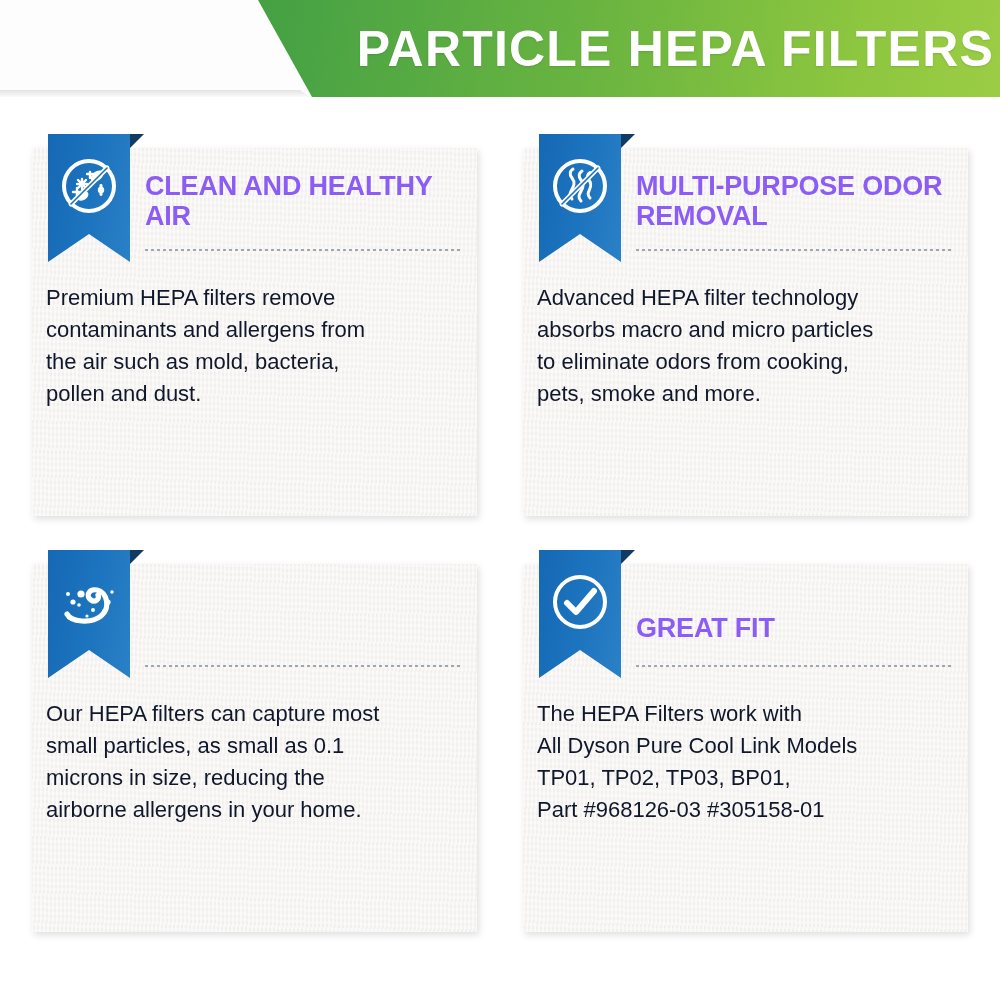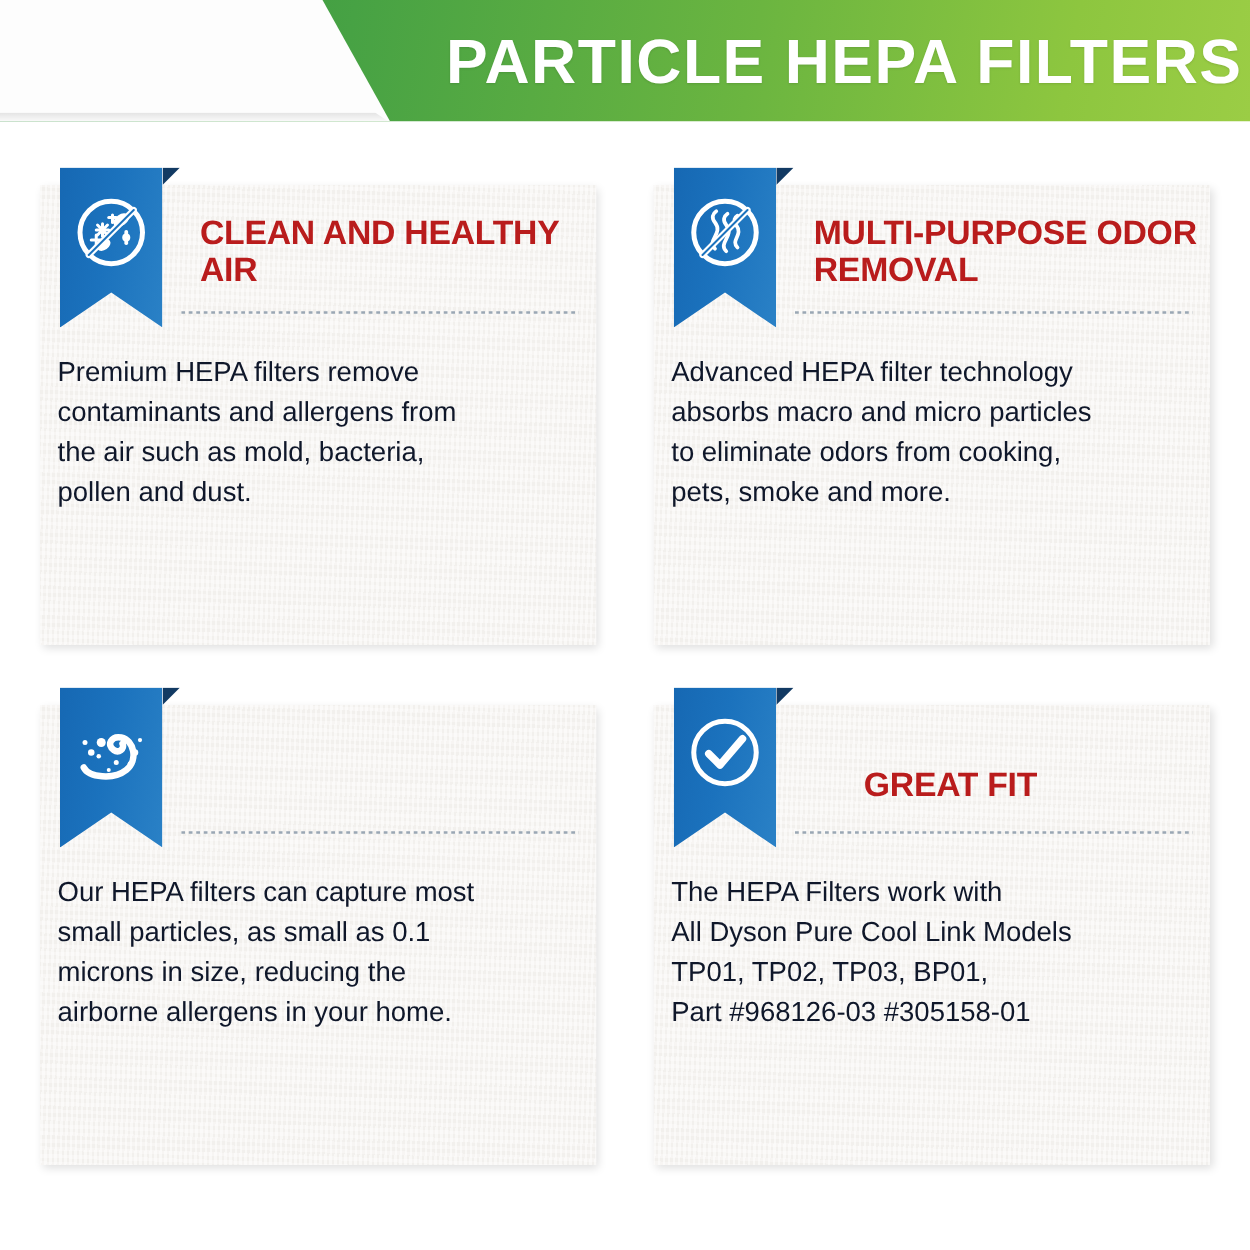--- a/index.html
+++ b/index.html
@@ -123,33 +123,33 @@
     left: 9px;
     top: 20px;
     width: 64px;
     height: 64px;
   }
   .ribbon-icon svg { display: block; width: 64px; height: 64px; }
 
   
   .card-heading {
     position: absolute;
-    left: 128px;
+    left: 113px;
     top: 24px;
     width: 316px;
-    color: #b91c1c;
+    color: #8b5cf6;
     font-size: 27px;
     font-weight: bold;
     line-height: 1.10;
     letter-spacing: -0.2px;
     text-transform: uppercase;
     font-family: "Liberation Sans", sans-serif;
     z-index: 2;
   }
-  .card-heading.single { top: 50px; margin-left: 40px; }
+  .card-heading.single { top: 50px; }
 
   .divider {
     position: absolute;
     left: 113px;
     top: 101px;
     width: 318px;
     height: 2px;
     background-image: linear-gradient(to right, #9aa7b4 0 3px, rgba(255,255,255,0) 3px 6px);
     background-size: 6px 2px;
     background-repeat: repeat-x;

